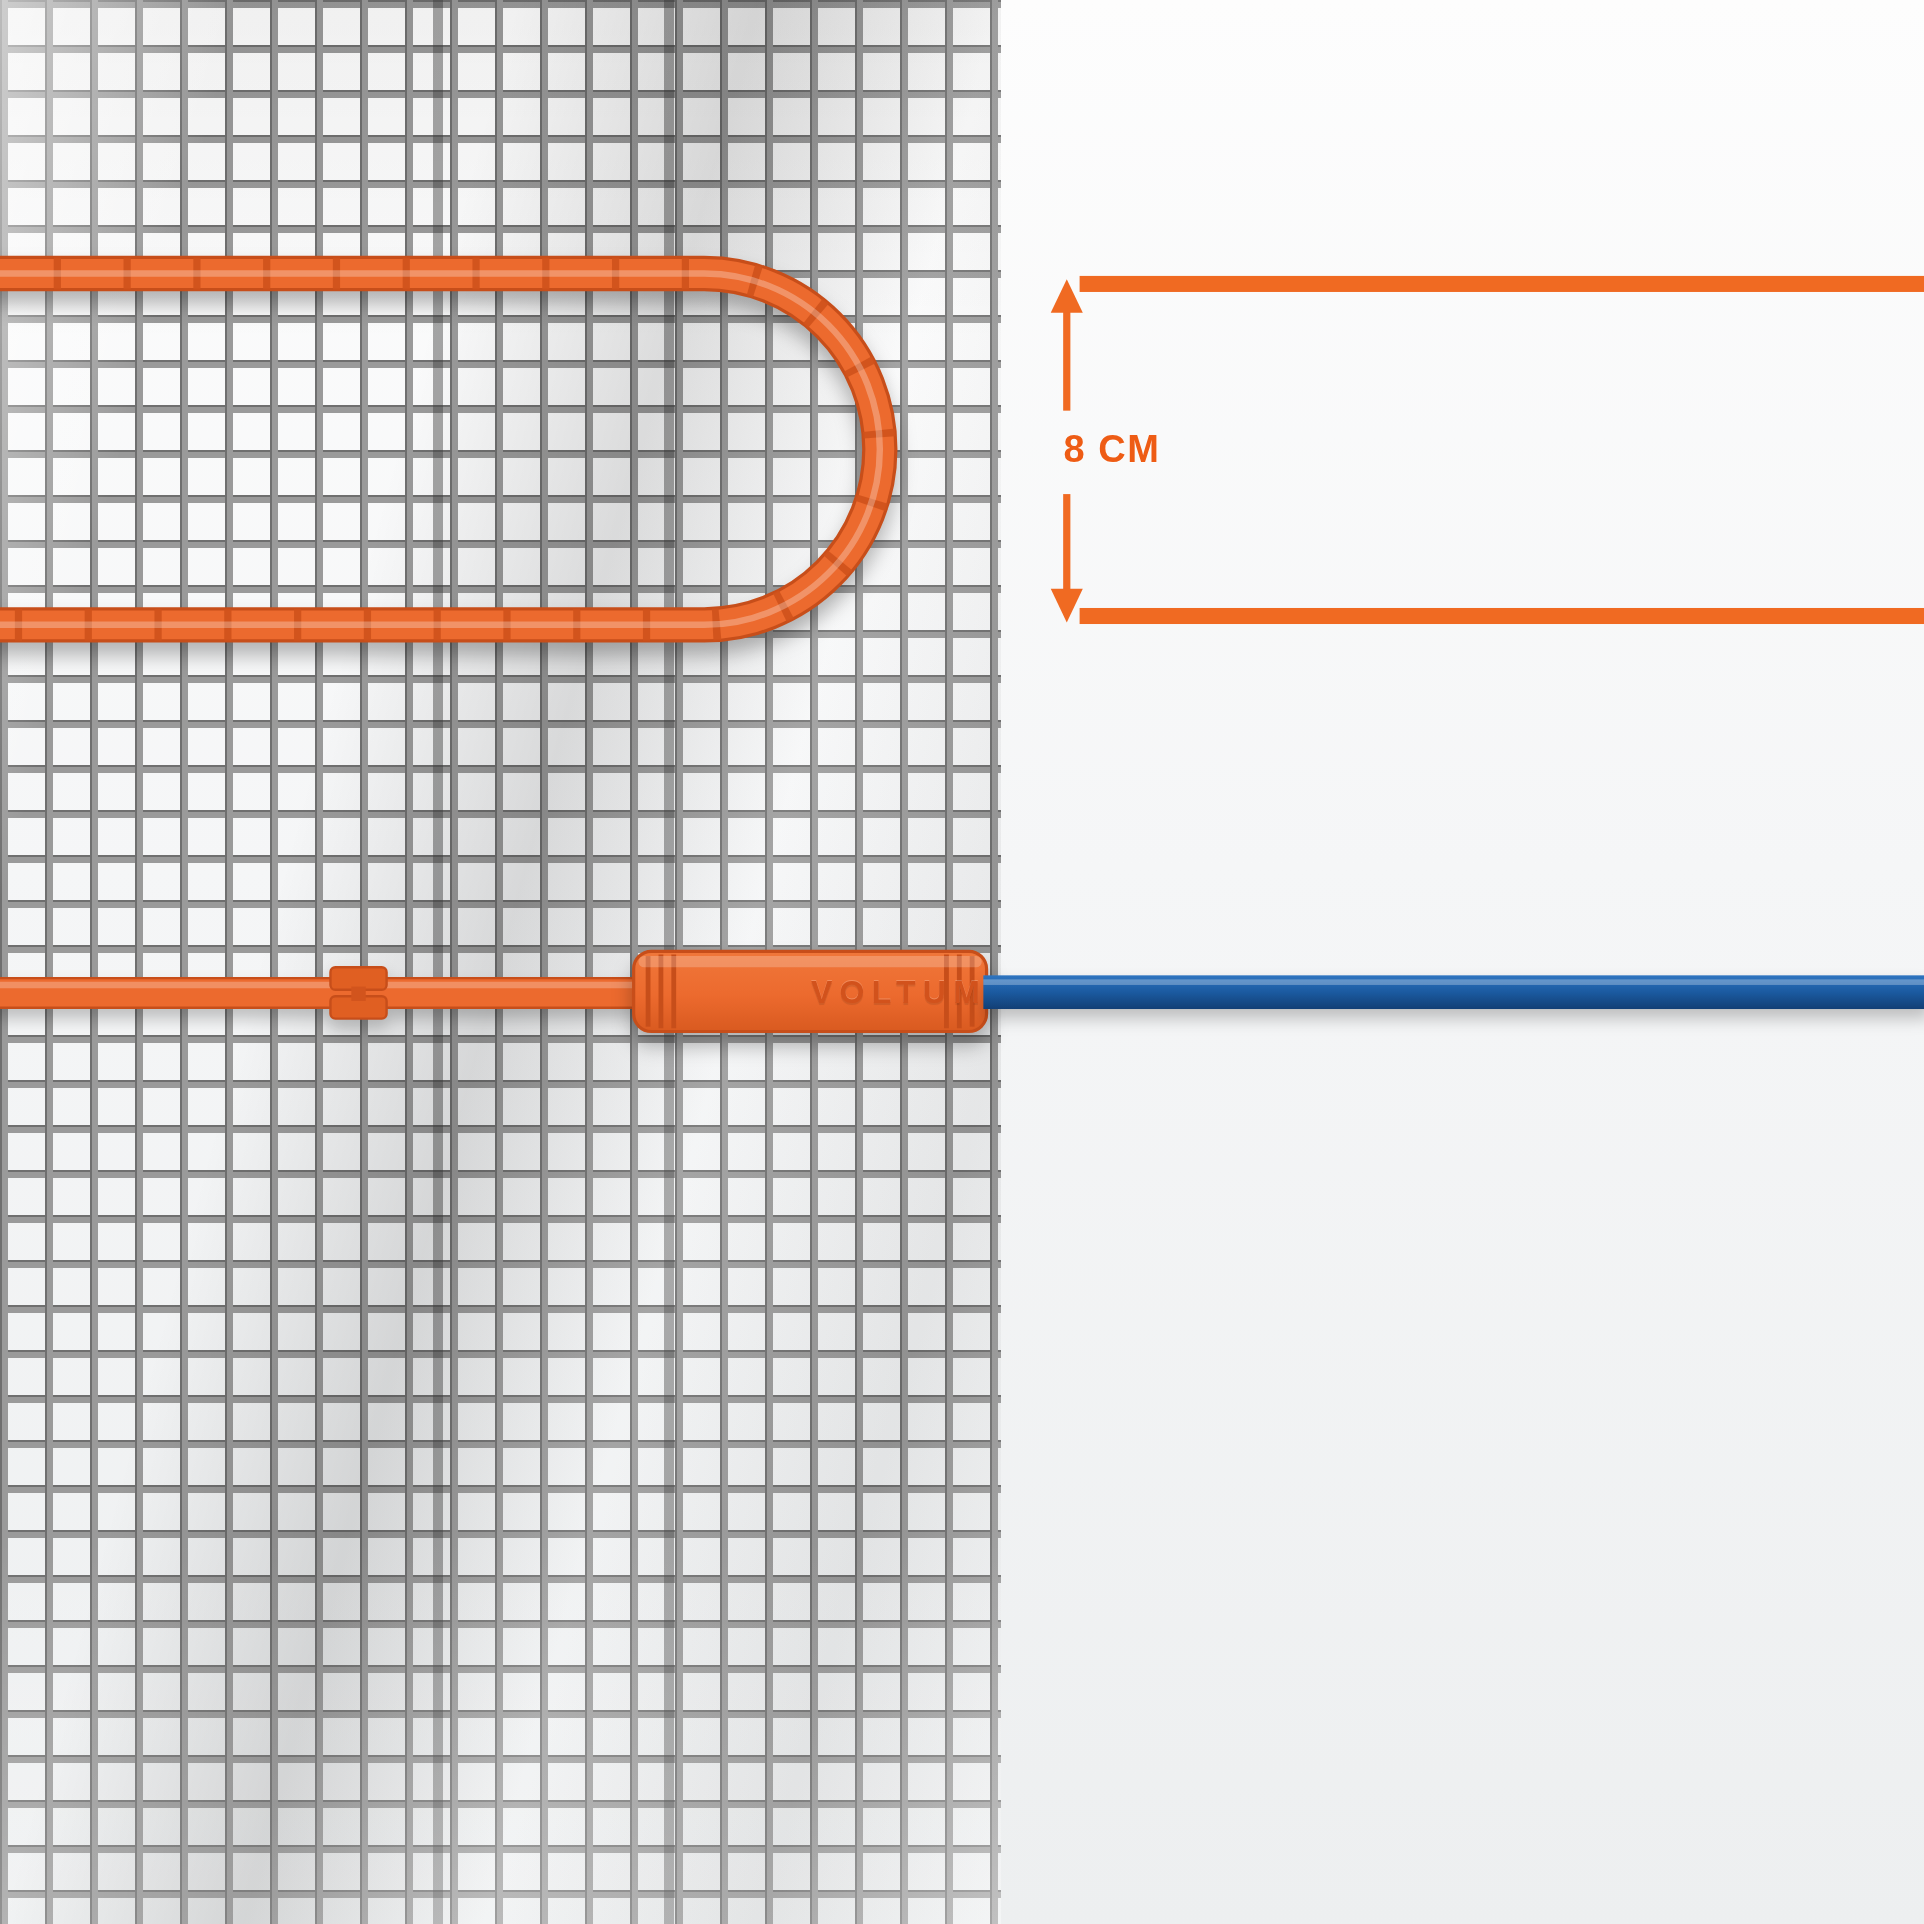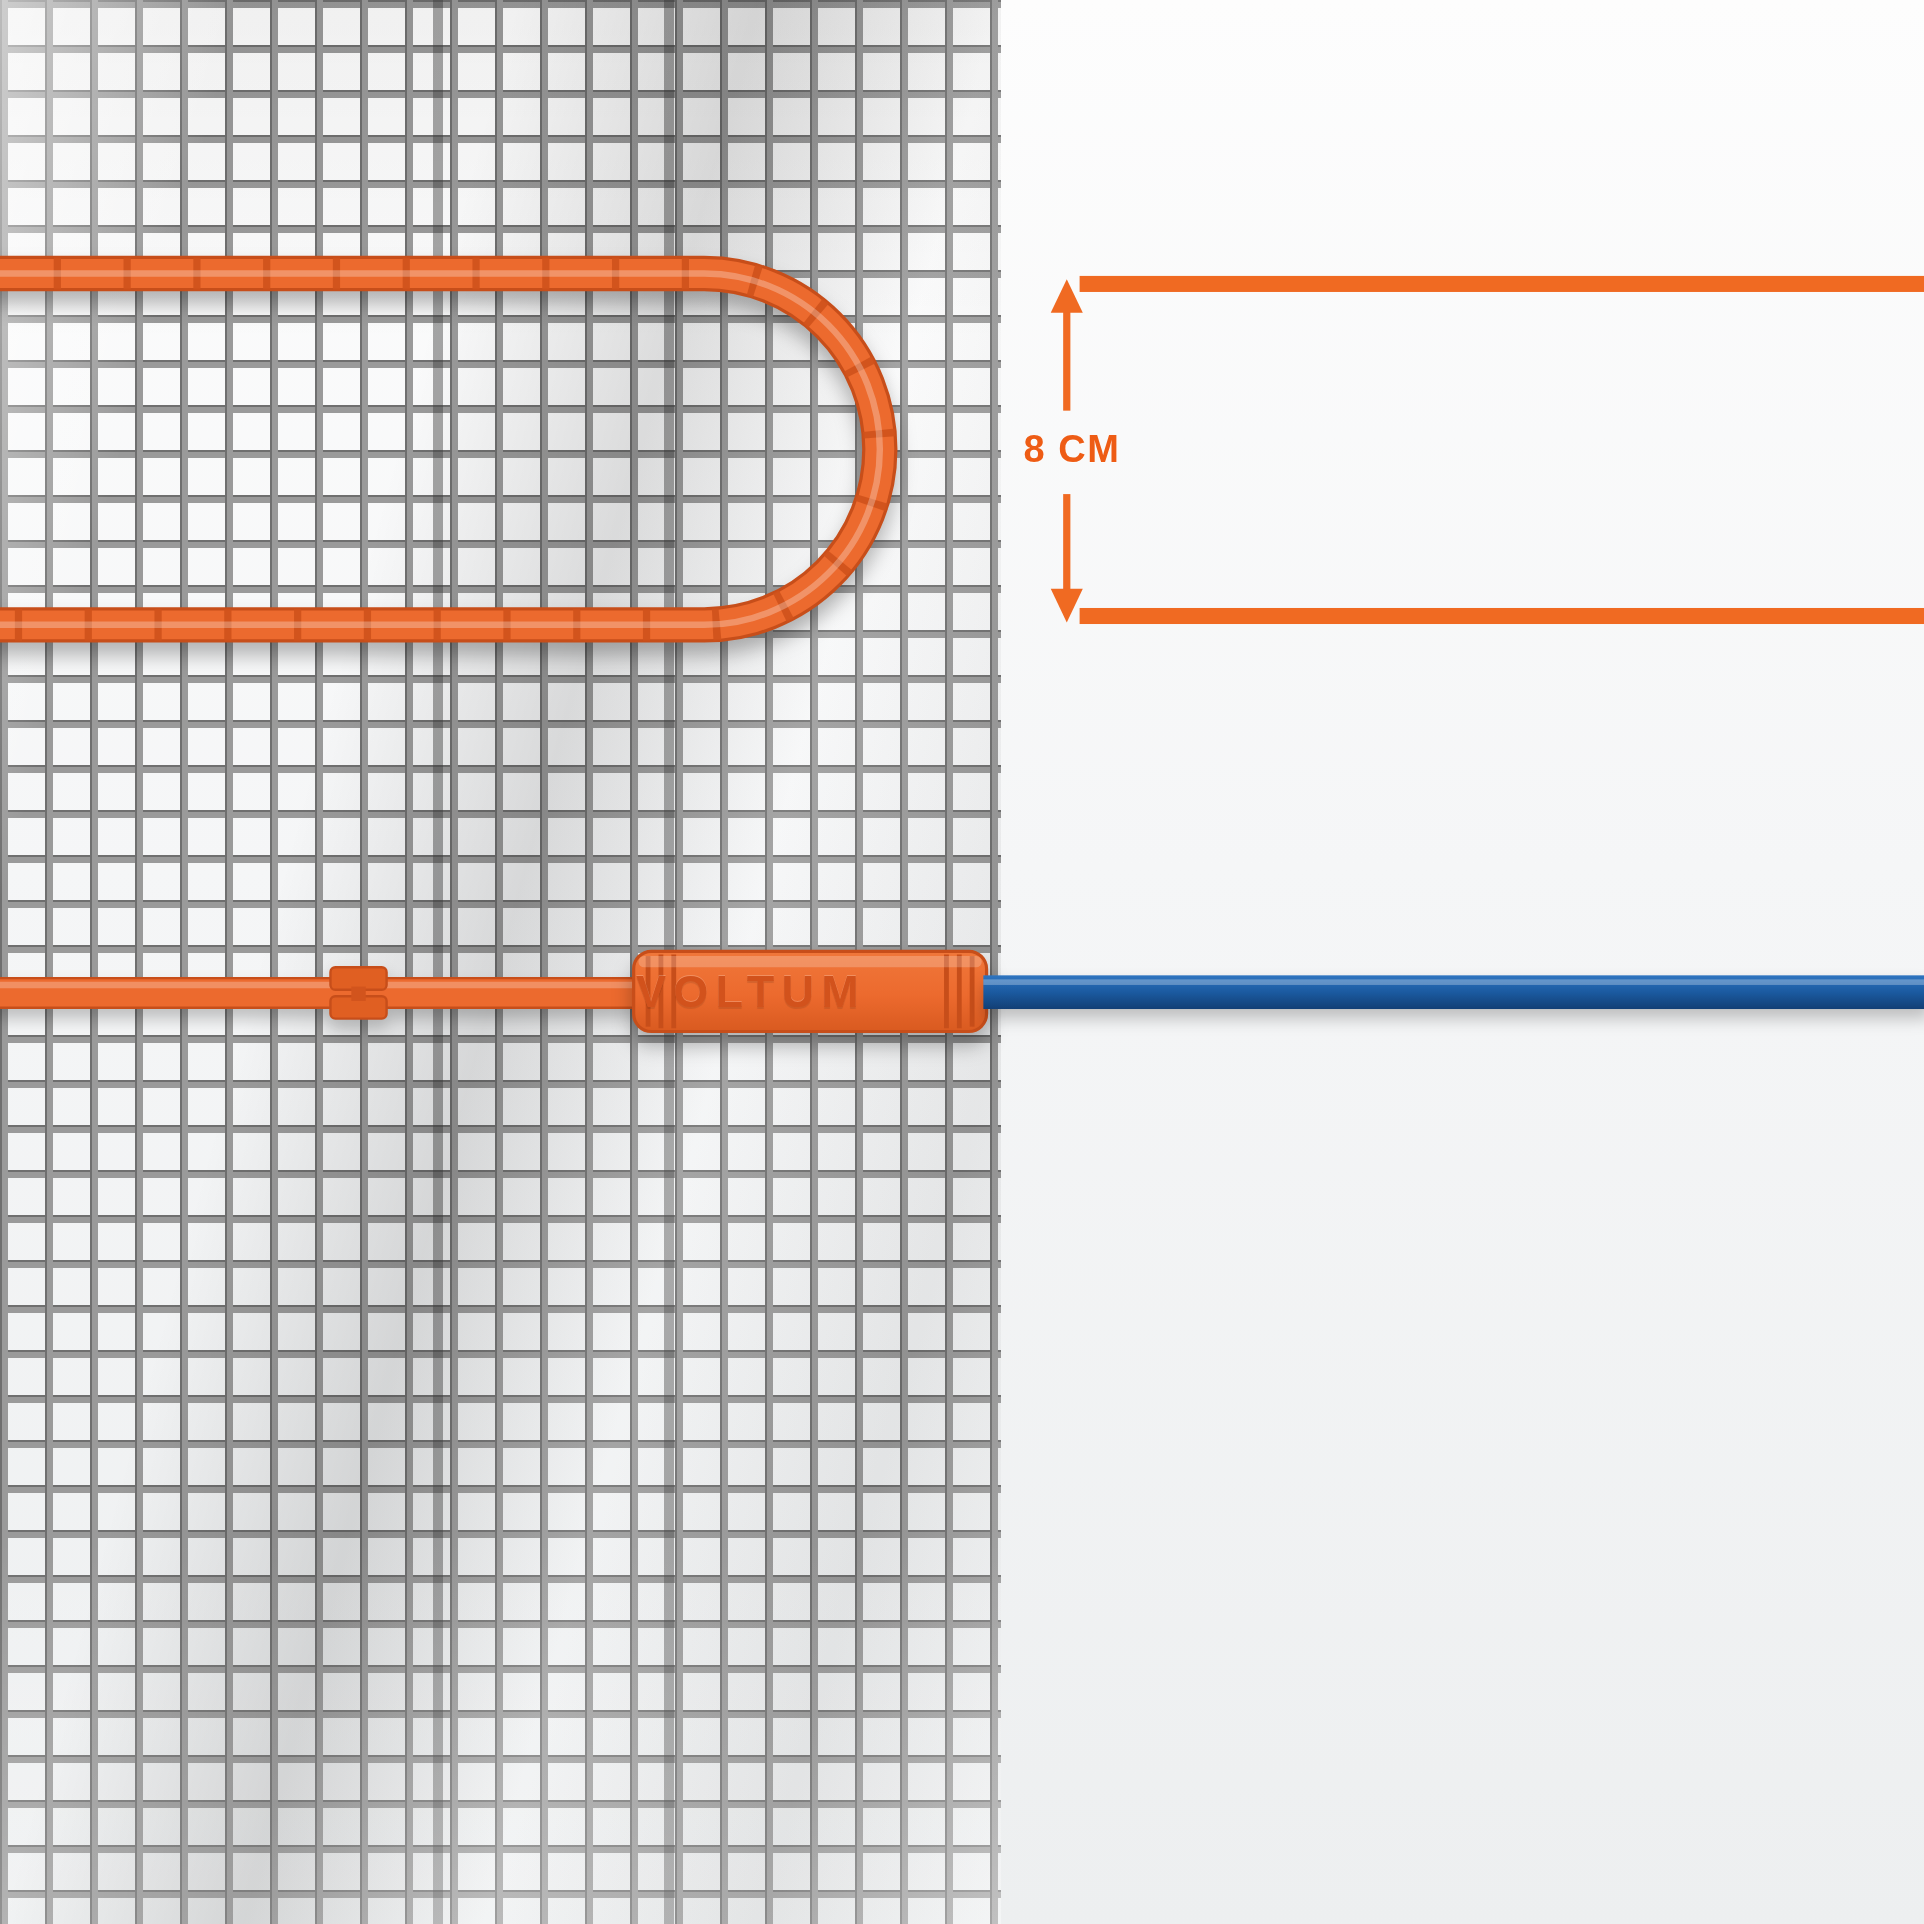--- a/index.html
+++ b/index.html
@@ -33,30 +33,30 @@
     pointer-events:none;
   }
 
   
   .art{position:absolute;left:0;top:0;}
   .shadowed{filter:drop-shadow(0px 16px 12px rgba(0,0,0,0.28));}
   .shadowed-soft{filter:drop-shadow(0px 12px 10px rgba(0,0,0,0.22));}
 
   
   .dim-label{
-    position:absolute;left:1012px;top:428px;width:120px;
+    position:absolute;left:1052px;top:428px;width:120px;
     text-align:center;
     font-weight:bold;font-size:38px;letter-spacing:1.6px;
     color:#ee5c15;
     text-shadow:0 0.8px 0 rgba(255,255,255,.6);
   }
   .brand-label{
     position:absolute;left:636px;top:967px;width:351px;
-    text-align:left;
-    font-weight:bold;font-size:45px;letter-spacing:7.2px;line-height:50px;
+    text-align:right;
+    font-weight:bold;font-size:32px;letter-spacing:7.2px;line-height:50px;
     color:#d2521c;
     text-shadow:0 1.6px 0.8px rgba(0,0,0,.10), 0 -0.8px 0 rgba(255,255,255,.22);
   }
 </style>
 </head>
 <body>
 
 <div class="canvas">
 
   <div class="mesh"></div>

